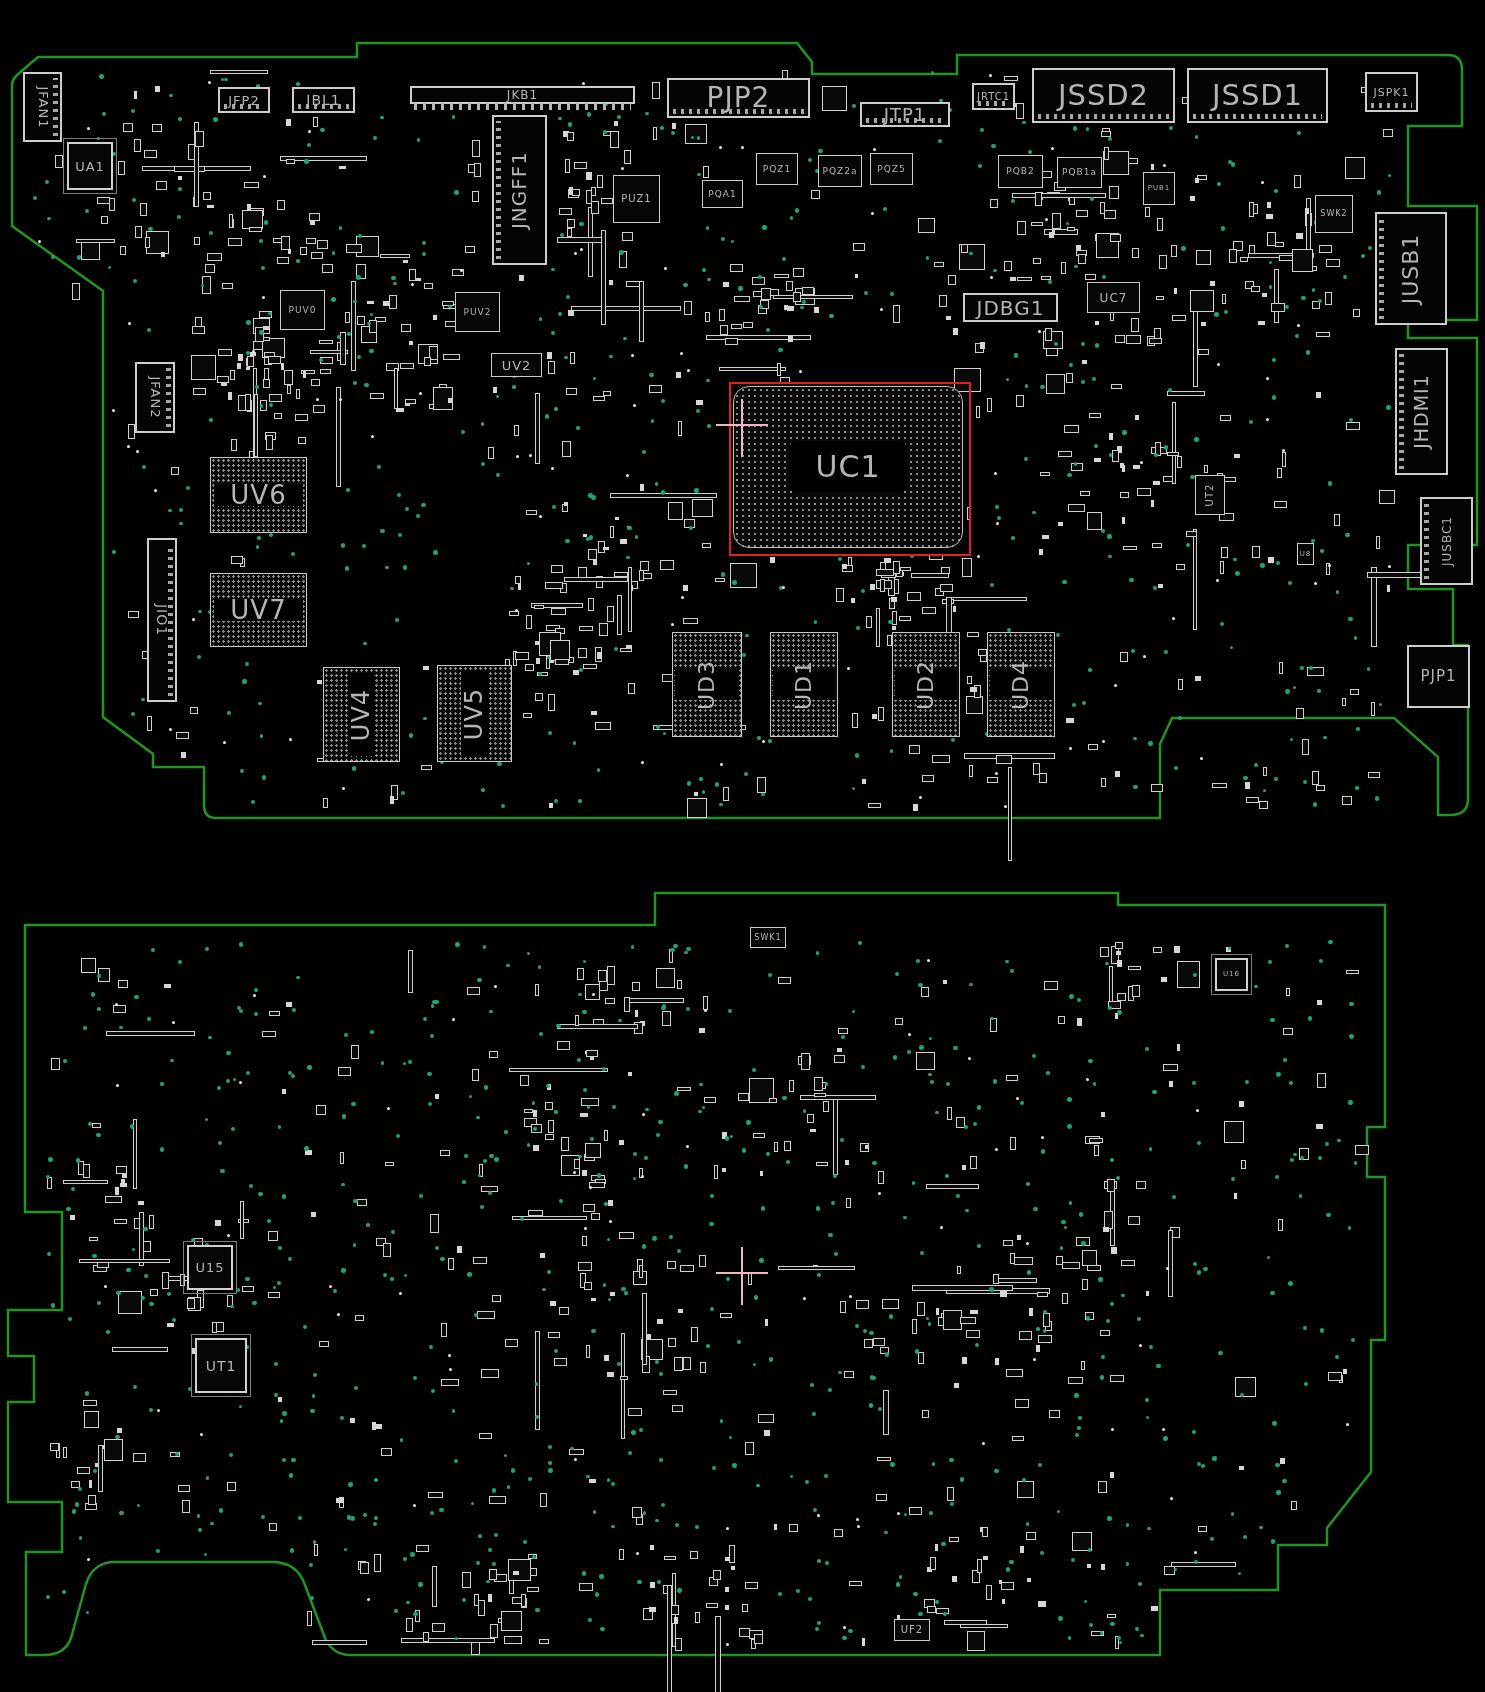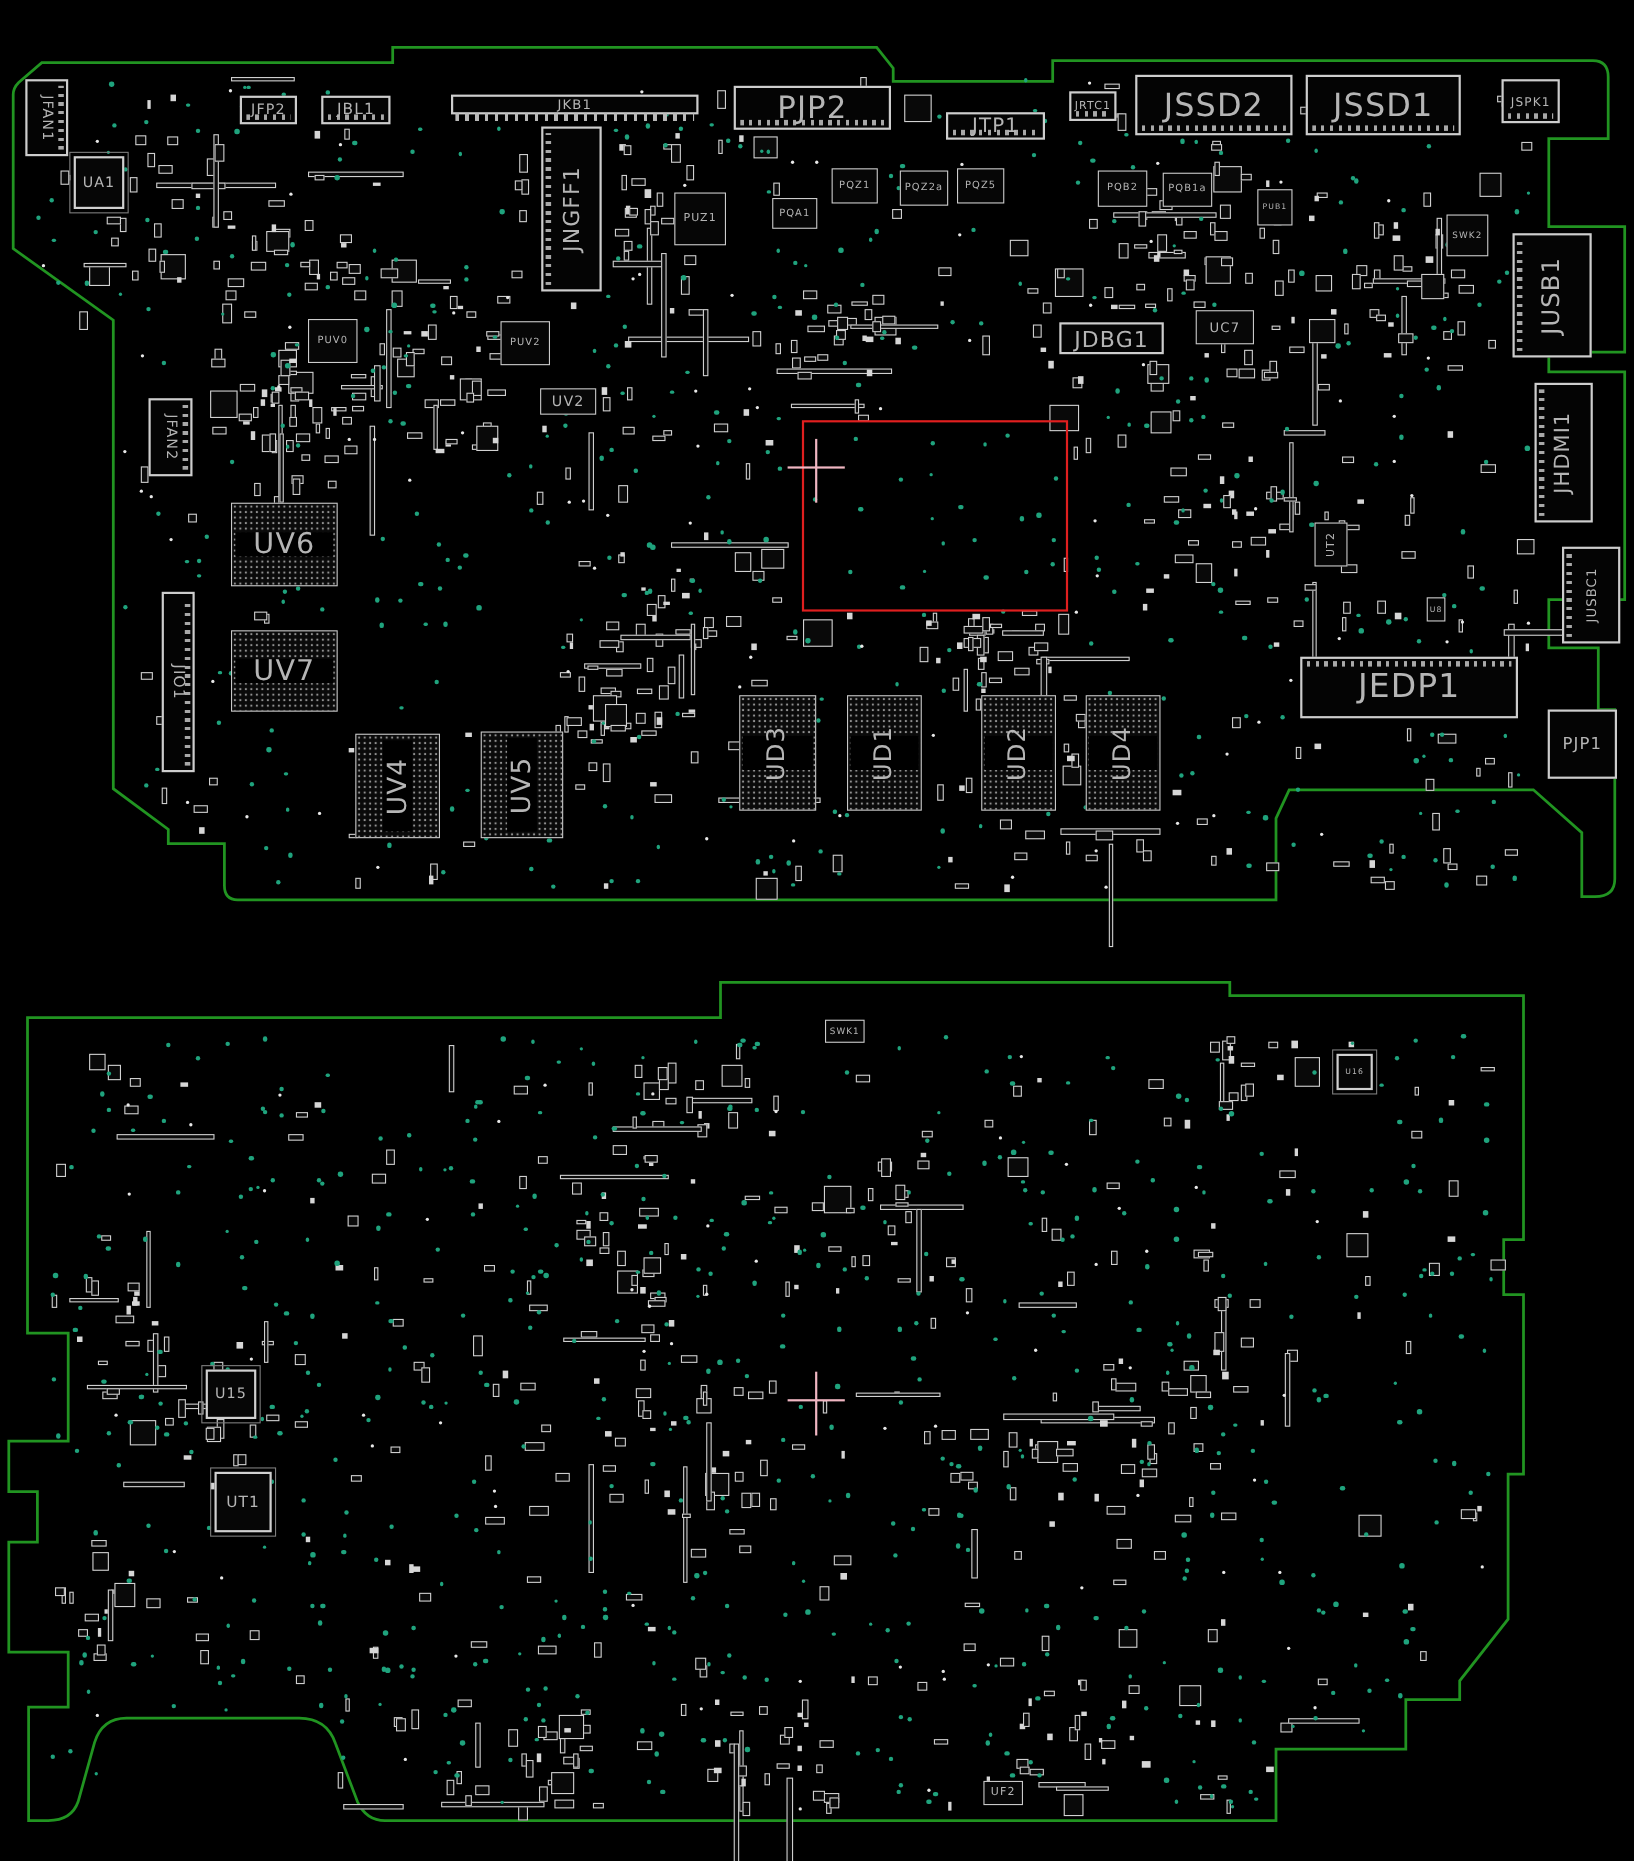--- a/index.html
+++ b/index.html
@@ -2399,20 +2399,24 @@
         <span class="lbl rot90" style="font-size: 14px;">JIO1</span>
       </div>
       <div class="comp bga" style="left: 210px; top: 457px; width: 97px; height: 76px;">
         <div class="die h"></div>
         <span class="lbl" style="font-size: 26px;">UV6</span>
       </div>
       <div class="comp bga" style="left: 210px; top: 573px; width: 97px; height: 74px;">
         <div class="die h"></div>
         <span class="lbl" style="font-size: 26px;">UV7</span>
       </div>
+      <div class="comp bga-big round bga" style="left: 733px; top: 386px; width: 230px; height: 162px;">
+        <div class="die pill"></div>
+        <span class="lbl" style="font-size: 30px;">UC1</span>
+      </div>
       <div class="comp bga" style="left: 323px; top: 667px; width: 77px; height: 95px;">
         <div class="die v"></div>
         <span class="lbl rotm90" style="font-size: 24px;">UV4</span>
       </div>
       <div class="comp bga" style="left: 437px; top: 665px; width: 75px; height: 97px;">
         <div class="die v"></div>
         <span class="lbl rotm90" style="font-size: 24px;">UV5</span>
       </div>
       <div class="comp bga" style="left: 672px; top: 632px; width: 70px; height: 105px;">
         <div class="die h"></div>
@@ -2428,23 +2432,20 @@
       </div>
       <div class="comp bga" style="left: 987px; top: 632px; width: 68px; height: 105px;">
         <div class="die h"></div>
         <span class="lbl rotm90" style="font-size: 22px;">UD4</span>
       </div>
       <div class="comp qfn" style="left: 1195px; top: 475px; width: 30px; height: 40px;">
         <span class="lbl rotm90" style="font-size: 10px;">UT2</span>
       </div>
       <div class="comp qfn" style="left: 1297px; top: 543px; width: 17px; height: 22px;">
         <span class="lbl" style="font-size: 7px;">U8</span>
-      </div>
-      <div class="comp connector teeth-t" style="left: 1182px; top: 597px; width: 198px; height: 56px;">
-        <span class="lbl" style="font-size: 30px;">JEDP1</span>
       </div>
       <div class="comp connector" style="left: 1407px; top: 645px; width: 63px; height: 63px;">
         <span class="lbl" style="font-size: 15px;">PJP1</span>
       </div>
       <div class="comp connector teeth-l" style="left: 1375px; top: 212px; width: 72px; height: 113px;">
         <span class="lbl rotm90" style="font-size: 22px;">JUSB1</span>
       </div>
       <div class="comp connector teeth-l" style="left: 1395px; top: 348px; width: 53px; height: 127px;">
         <span class="lbl rotm90" style="font-size: 19px;">JHDMI1</span>
       </div>

